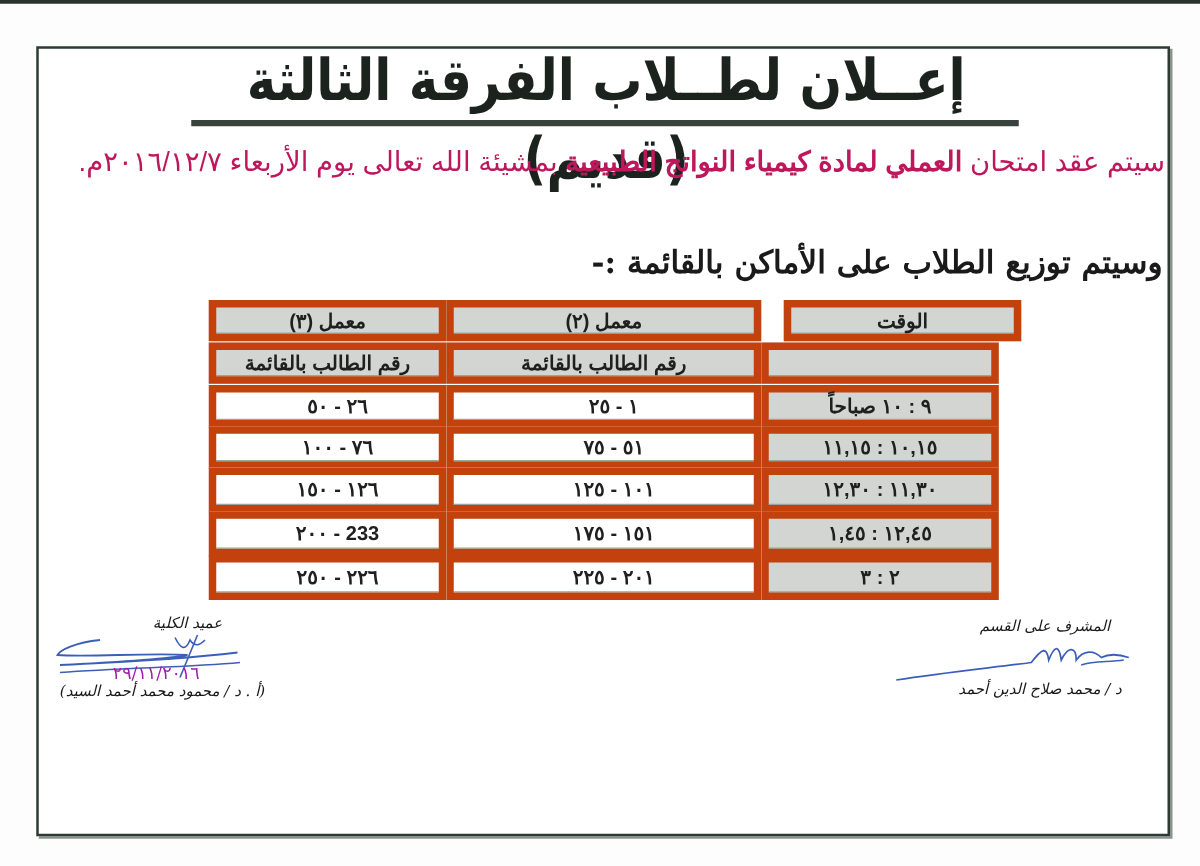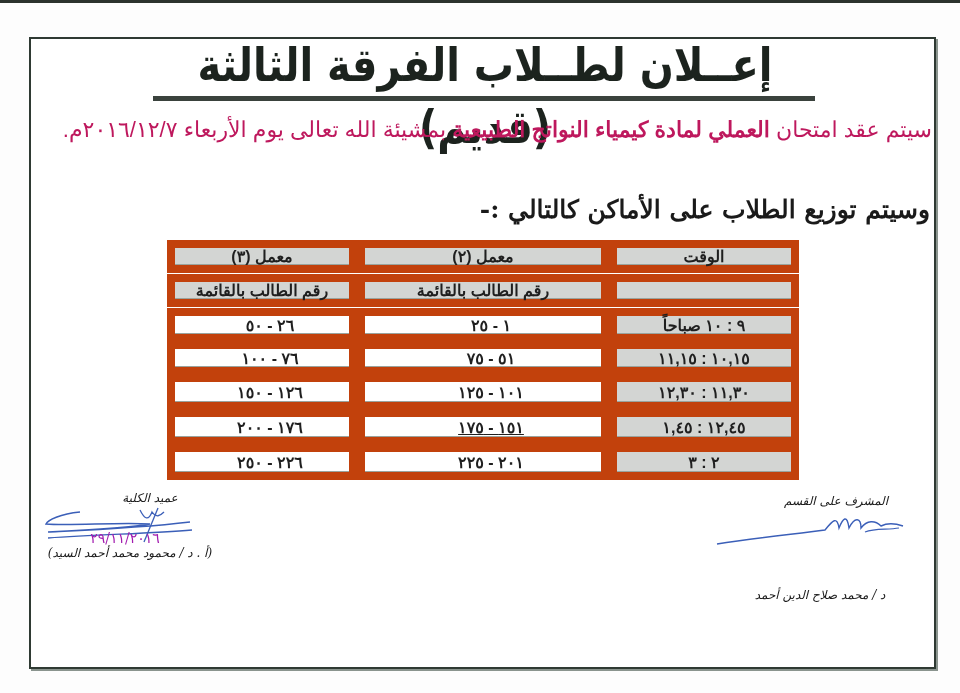--- a/index.html
+++ b/index.html
@@ -22,21 +22,21 @@
       position:absolute; right:28px; top:112px; width:890px; direction:rtl; text-align:right;
       font-family:"Liberation Sans", sans-serif; font-size:22px; line-height:36px; color:#be185d;
     }
     .para b { font-weight:bold; }
     .subhead {
       position:absolute; right:30px; top:190px; direction:rtl; text-align:right;
       font-family:"DejaVu Serif", serif; font-weight:bold; font-size:25px; line-height:40px; color:#1a1a1a;
     }
     .tbl { position:absolute; left:167px; top:240px; width:632px; }
     .cell {
-      position:absolute; box-sizing:border-box; border:8px solid #c2410c;
+      position:absolute; box-sizing:border-box; border:6px solid #c2410c;
       display:flex; align-items:center; justify-content:center; direction:rtl;
       font-family:"Liberation Sans", sans-serif; font-weight:bold; font-size:16px; color:#1f1f1f;
       box-shadow: inset 0 -1px 0 #9aa39d;
     }
     .gray { background:#d3d5d3; }
     .white { background:#ffffff;padding-left:16px; }
     .sig {
       position:absolute; direction:rtl; text-align:center;
       font-family:"DejaVu Serif", serif; font-style:italic; font-size:12px; color:#1a1a1a;
     }
@@ -47,59 +47,59 @@
 
 <div class="topline"></div>
 
 <div class="frame"></div>
 
 <div class="title">إعــلان لطــلاب الفرقة الثالثة (قديم)</div>
 <div class="title-underline"></div>
 
 <div class="para"><span>سيتم عقد امتحان </span><b>العملي لمادة كيمياء النواتج الطبيعية</b><span> بمشيئة الله تعالى يوم الأربعاء ٢٠١٦/١٢/٧م.</span></div>
 
-<div class="subhead">وسيتم توزيع الطلاب على الأماكن كالتالي :-</div>
+<div class="subhead">وسيتم توزيع الطلاب على الأماكن بالقائمة :-</div>
 
 <div class="tbl">
 
-  <div class="cell gray" style="left:442px; top:0; width:190px; height:33px;text-align:right;">الوقت</div>
+  <div class="cell gray" style="left:460px; top:0; width:190px; height:33px;text-align:right;">الوقت</div>
   <div class="cell gray" style="left:190px; top:0; width:252px; height:33px;">معمل (٢)</div>
   <div class="cell gray" style="left:0; top:0; width:190px; height:33px;">معمل (٣)</div>
 
   <div class="cell gray" style="left:442px; top:34px; width:190px; height:33px;"></div>
   <div class="cell gray" style="left:190px; top:34px; width:252px; height:33px;">رقم الطالب بالقائمة</div>
   <div class="cell gray" style="left:0; top:34px; width:190px; height:33px;">رقم الطالب بالقائمة</div>
 
   <div class="cell gray" style="left:442px; top:68px; width:190px; height:34px;">٩ : ١٠ صباحاً</div>
   <div class="cell white" style="left:190px; top:68px; width:252px; height:34px;">١ - ٢٥</div>
   <div class="cell white" style="left:0; top:68px; width:190px; height:34px;">٢٦ - ٥٠</div>
 
   <div class="cell gray" style="left:442px; top:101px; width:190px; height:34px;">١٠,١٥ : ١١,١٥</div>
   <div class="cell white" style="left:190px; top:101px; width:252px; height:34px;">٥١ - ٧٥</div>
   <div class="cell white" style="left:0; top:101px; width:190px; height:34px;">٧٦ - ١٠٠</div>
 
   <div class="cell gray" style="left:442px; top:134px; width:190px; height:36px;">١١,٣٠ : ١٢,٣٠</div>
   <div class="cell white" style="left:190px; top:134px; width:252px; height:36px;">١٠١ - ١٢٥</div>
   <div class="cell white" style="left:0; top:134px; width:190px; height:36px;">١٢٦ - ١٥٠</div>
 
   <div class="cell gray" style="left:442px; top:169px; width:190px; height:36px;">١٢,٤٥ : ١,٤٥</div>
-  <div class="cell white" style="left:190px; top:169px; width:252px; height:36px;text-decoration:underline;">١٥١ - ١٧٥</div>
-  <div class="cell white" style="left:0; top:169px; width:190px; height:36px;">١٧٦ - ٢٠٠</div>
+  <div class="cell white" style="left:190px; top:169px; width:252px; height:36px;">١٥١ - ١٧٥</div>
+  <div class="cell white" style="left:0; top:169px; width:190px; height:36px;">233 - ٢٠٠</div>
 
   <div class="cell gray" style="left:442px; top:204px; width:190px; height:36px;">٢ : ٣</div>
   <div class="cell white" style="left:190px; top:204px; width:252px; height:36px;">٢٠١ - ٢٢٥</div>
   <div class="cell white" style="left:0; top:204px; width:190px; height:36px;">٢٢٦ - ٢٥٠</div>
 </div>
 
 <div class="sig" style="right:34px; top:494px; width:180px;">المشرف على القسم</div>
 <svg class="scribble" style="left:715px; top:512px;" width="190" height="36">
   <path d="M2 32 C40 26 80 22 110 18 C118 8 122 4 124 16 C128 6 132 2 134 16 C140 4 146 6 146 16 C152 8 160 8 166 14 C174 10 182 12 188 14" fill="none" stroke="#3b5fb8" stroke-width="1.4"></path>
   <path d="M150 20 C160 16 172 18 184 16" fill="none" stroke="#3b5fb8" stroke-width="1.2"></path>
 </svg>
-<div class="sig" style="right:40px; top:544px; width:200px;margin-top:44px;">د / محمد صلاح الدين أحمد</div>
+<div class="sig" style="right:28px; top:544px; width:200px;">د / محمد صلاح الدين أحمد</div>
 
 <div class="sig" style="left:95px; top:491px; width:110px;">عميد الكلية</div>
 <svg class="scribble" style="left:40px; top:500px;" width="160" height="45">
   <path d="M40 12 C20 14 8 20 6 24 C30 26 80 22 110 24 C90 28 50 30 8 32 C50 30 100 28 150 22" fill="none" stroke="#3b5fb8" stroke-width="1.5"></path>
   <path d="M100 10 C104 18 108 22 112 12 C116 18 120 16 124 12" fill="none" stroke="#3b5fb8" stroke-width="1.3"></path>
   <path d="M118 8 L104 42" fill="none" stroke="#3b5fb8" stroke-width="1.3"></path>
   <path d="M8 38 C60 34 110 34 152 30" fill="none" stroke="#3b5fb8" stroke-width="1.3"></path>
 </svg>
 <div class="sig" style="left:50px; top:530px; width:150px; color:#a21caf; font-style:normal; font-size:14px;">٢٩/١١/٢٠١٦</div>
 <div class="sig" style="left:40px; top:546px; width:180px;">(أ . د / محمود محمد أحمد السيد)</div>

